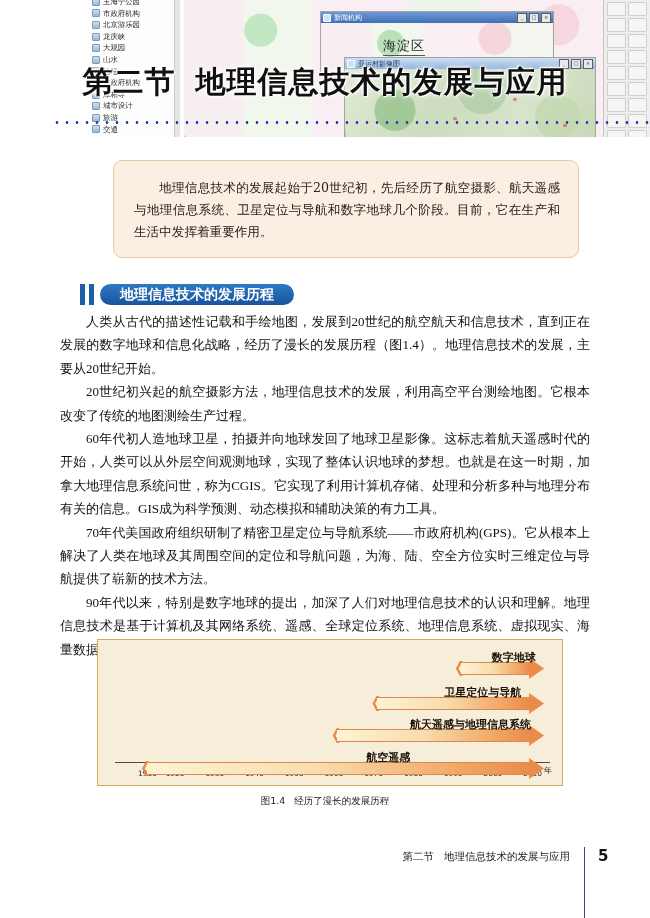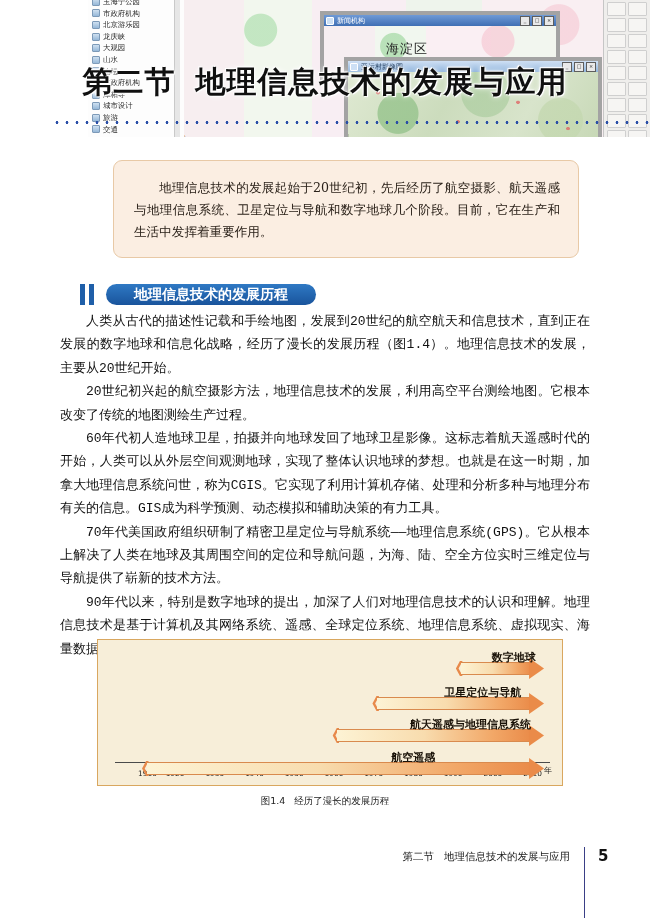--- a/index.html
+++ b/index.html
@@ -57,21 +57,21 @@
   .hdr-tool{
     position:absolute;right:0;top:0;width:40px;height:137px;
     background:#efeeec;border-left:1px solid #c6c6c6;
     display:grid;grid-template-columns:1fr 1fr;align-content:start;
     padding:2px 3px;gap:2px;
   }
   .hdr-tool i{
     display:block;height:12px;border:1px solid #cfcfcf;background:#f6f5f3;border-radius:1px;
   }
   
-  .win{position:absolute;border:4px solid #a3a3a3;background:#c2410c;}
+  .win{position:absolute;border:1px solid #a3a3a3;background:#c2410c;}
   .win-tb{
     height:11px;display:flex;align-items:center;
     background:linear-gradient(#6f9ad6,#3f6fb4);
     color:#fff;font-size:7px;padding:0 2px;gap:3px;
   }
   .win-tb.lite{background:linear-gradient(#cfe0f4,#8fb4dc);color:#173457;}
   .win-ic{
     width:6px;height:6px;flex:0 0 6px;border:1px solid #fff;
     background:#cde0f5;border-radius:1px;
   }
@@ -139,30 +139,30 @@
     font-family:"DejaVu Serif","Liberation Serif",serif;
     font-size:12.6px;line-height:22px;color:#2a2119;text-align:justify;
     text-indent:2em;
   }
 
   
   .sec-head{position:absolute;left:80px;top:284px;display:flex;align-items:center;gap:4px;}
   .sec-bar{width:5px;height:21px;background:#1f5fa9;}
   .sec-bar.b2{width:5px;}
   .sec-pill{
-    margin-left:8px;height:21px;padding:0 28px;border-radius:11px;
+    margin-left:2px;height:21px;padding:0 20px;border-radius:11px;
     background:linear-gradient(#2f79c4,#19549c);
     color:#fff;font-size:14px;font-weight:700;line-height:21px;
     font-family:"DejaVu Sans","Liberation Sans",sans-serif;white-space:nowrap;
   }
 
   
   .body-text{
     position:absolute;left:60px;top:310px;width:530px;
-    font-family:Liberation Mono, monospace;
+    font-family:Liberation Serif, serif;
     font-size:13px;line-height:23.4px;color:#111;text-align:justify;
   }
   .body-text p{margin:0;text-indent:2em;}
 
   
   .figure{
     position:absolute;left:97px;top:639px;width:466px;height:147px;
     box-sizing:border-box;background:#f7eed9;border:1px solid #d9a75f;
   }
   .fig-inner{position:absolute;inset:0;}
@@ -348,21 +348,21 @@
 <div class="sec-head">
   <span class="sec-bar"></span>
   <span class="sec-bar b2"></span>
   <span class="sec-pill">地理信息技术的发展历程</span>
 </div>
 
 <div class="body-text">
   <p>人类从古代的描述性记载和手绘地图，发展到20世纪的航空航天和信息技术，直到正在发展的数字地球和信息化战略，经历了漫长的发展历程（图1.4）。地理信息技术的发展，主要从20世纪开始。</p>
   <p>20世纪初兴起的航空摄影方法，地理信息技术的发展，利用高空平台测绘地图。它根本改变了传统的地图测绘生产过程。</p>
   <p>60年代初人造地球卫星，拍摄并向地球发回了地球卫星影像。这标志着航天遥感时代的开始，人类可以从外层空间观测地球，实现了整体认识地球的梦想。也就是在这一时期，加拿大地理信息系统问世，称为CGIS。它实现了利用计算机存储、处理和分析多种与地理分布有关的信息。GIS成为科学预测、动态模拟和辅助决策的有力工具。</p>
-  <p>70年代美国政府组织研制了精密卫星定位与导航系统——地理信息系统(GPS)。它从根本上解决了人类在地球及其周围空间的定位和导航问题，为海、陆、空全方位实时三维定位与导航提供了崭新的技术方法。</p>
+  <p>70年代美国政府组织研制了精密卫星定位与导航系统——市政府机构(GPS)。它从根本上解决了人类在地球及其周围空间的定位和导航问题，为海、陆、空全方位实时三维定位与导航提供了崭新的技术方法。</p>
   <p>90年代以来，特别是数字地球的提出，加深了人们对地理信息技术的认识和理解。地理信息技术是基于计算机及其网络系统、遥感、全球定位系统、地理信息系统、虚拟现实、海量数据存储等支撑技术的总称，是实现地理数据从采集到应用的现代科学技术。</p>
 </div>
 
 <div class="figure">
   <div class="fig-inner" id="chart-layer">
     <div class="axis" id="chart-axis">
       <span class="axis-unit">年</span>
     <div class="tick" style="left: 32px;">
           <span>1910</span>
         </div>
@@ -395,21 +395,21 @@
         </div>
         <div class="tick" style="left: 417.136px;">
           <span>2010</span>
         </div>
       </div>
   <div class="arrow" style="left: 48.7818px; width: 397.273px; top: 122px;">
         <span class="tail"></span>
         <span class="shaft"></span>
         <span class="head"></span>
       </div>
-      <div class="arr-label" style="top: 110px; left: 268.145px; margin-left: 25px;">航空遥感</div>
+      <div class="arr-label" style="top: 110px; left: 268.145px;">航空遥感</div>
       <div class="arrow" style="left: 239.473px; width: 206.582px; top: 89px;">
         <span class="tail"></span>
         <span class="shaft"></span>
         <span class="head"></span>
       </div>
       <div class="arr-label" style="top: 77px; left: 311.922px;">航天遥感与地理信息系统</div>
       <div class="arrow" style="left: 279.2px; width: 166.855px; top: 57px;">
         <span class="tail"></span>
         <span class="shaft"></span>
         <span class="head"></span>

